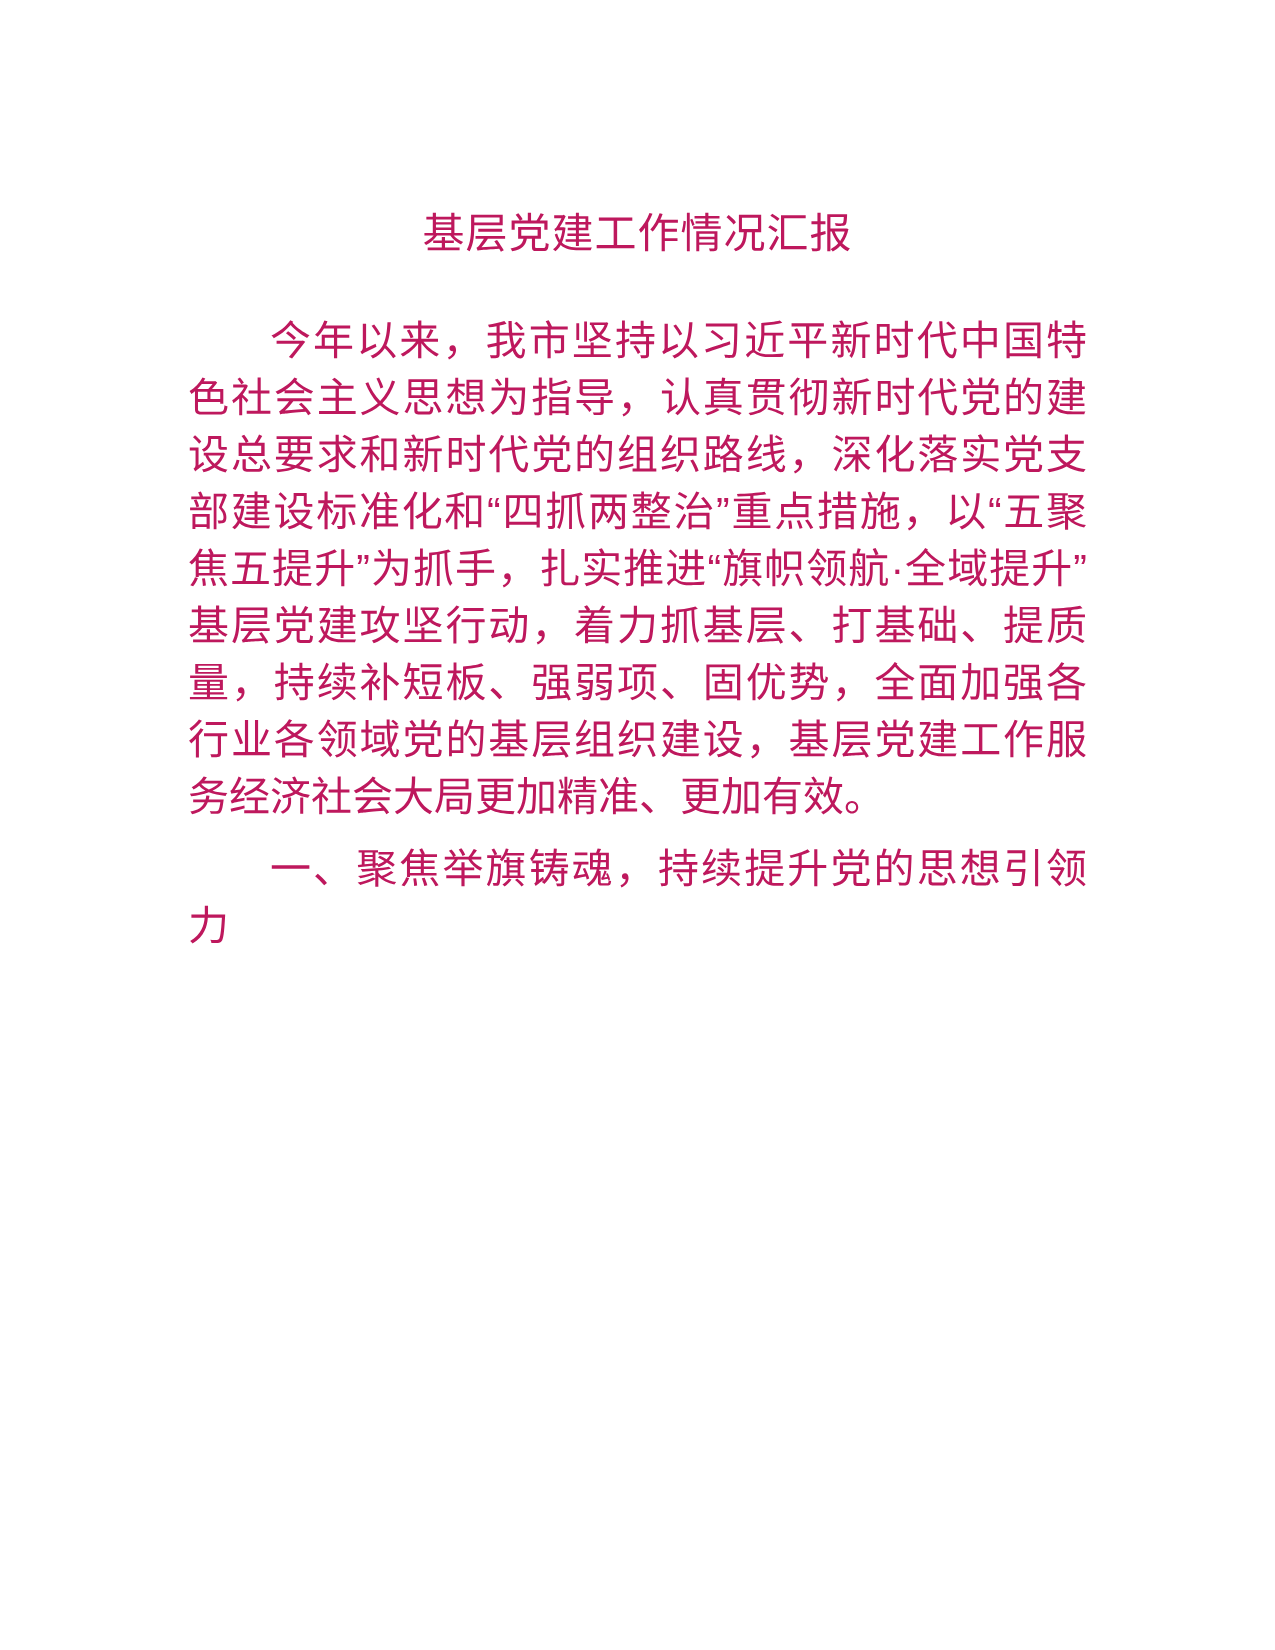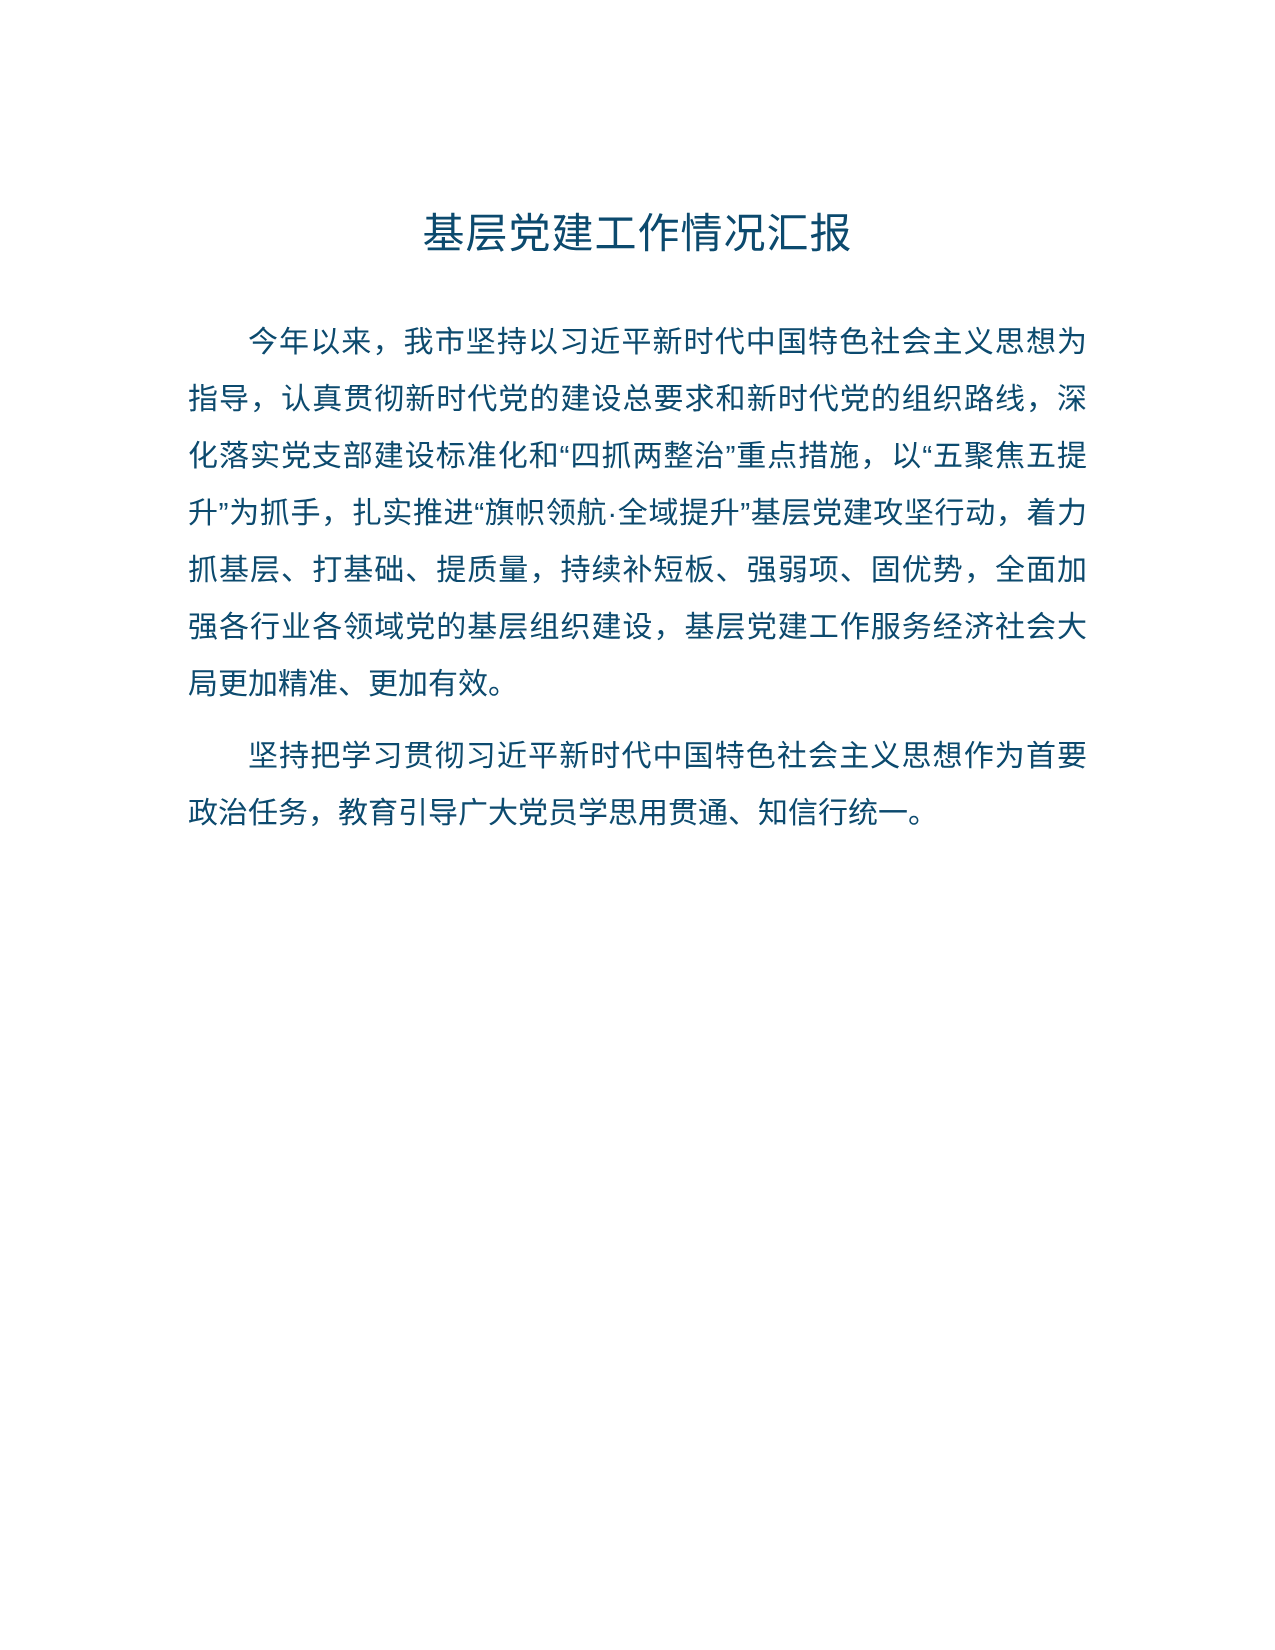--- a/index.html
+++ b/index.html
@@ -8,49 +8,49 @@
     background: #ffffff;
   }
   .page {
     position: relative;
     width: 1275px;
     height: 1650px;
     box-sizing: border-box;
     margin: 0 auto;
     padding: 208px 188px 0 188px;
     background: #ffffff;
-    color: #0c4a6e;
+    color: #be185d;
     font-family: "Liberation Sans", "DejaVu Sans", sans-serif;
     overflow: hidden;
   }
   .doc-title {
     font-size: 42px;
     line-height: 52px;
     font-weight: 400;
     text-align: center;
     letter-spacing: 1px;
     margin: 0 0 53px 0;
   }
   .para {
-    font-size: 30px;
+    font-size: 41px;
     line-height: 57px;
     text-align: justify;
     text-indent: 2em;
     margin: 0 0 15px 0;
     word-break: break-all;
     overflow-wrap: anywhere;
   }
   .para.heading {
     margin-bottom: 20px;
   }
 </style>
 </head>
 <body>
 
 <div class="page">
   <h1 class="doc-title">基层党建工作情况汇报</h1>
 
   <p class="para body">今年以来，我市坚持以习近平新时代中国特色社会主义思想为指导，认真贯彻新时代党的建设总要求和新时代党的组织路线，深化落实党支部建设标准化和“四抓两整治”重点措施，以“五聚焦五提升”为抓手，扎实推进“旗帜领航·全域提升”基层党建攻坚行动，着力抓基层、打基础、提质量，持续补短板、强弱项、固优势，全面加强各行业各领域党的基层组织建设，基层党建工作服务经济社会大局更加精准、更加有效。</p>
 
+  <p class="para heading">一、聚焦举旗铸魂，持续提升党的思想引领力</p>
 
-  <p class="para body">坚持把学习贯彻习近平新时代中国特色社会主义思想作为首要政治任务，教育引导广大党员学思用贯通、知信行统一。</p>
 
 </div>
 
 </body></html>

